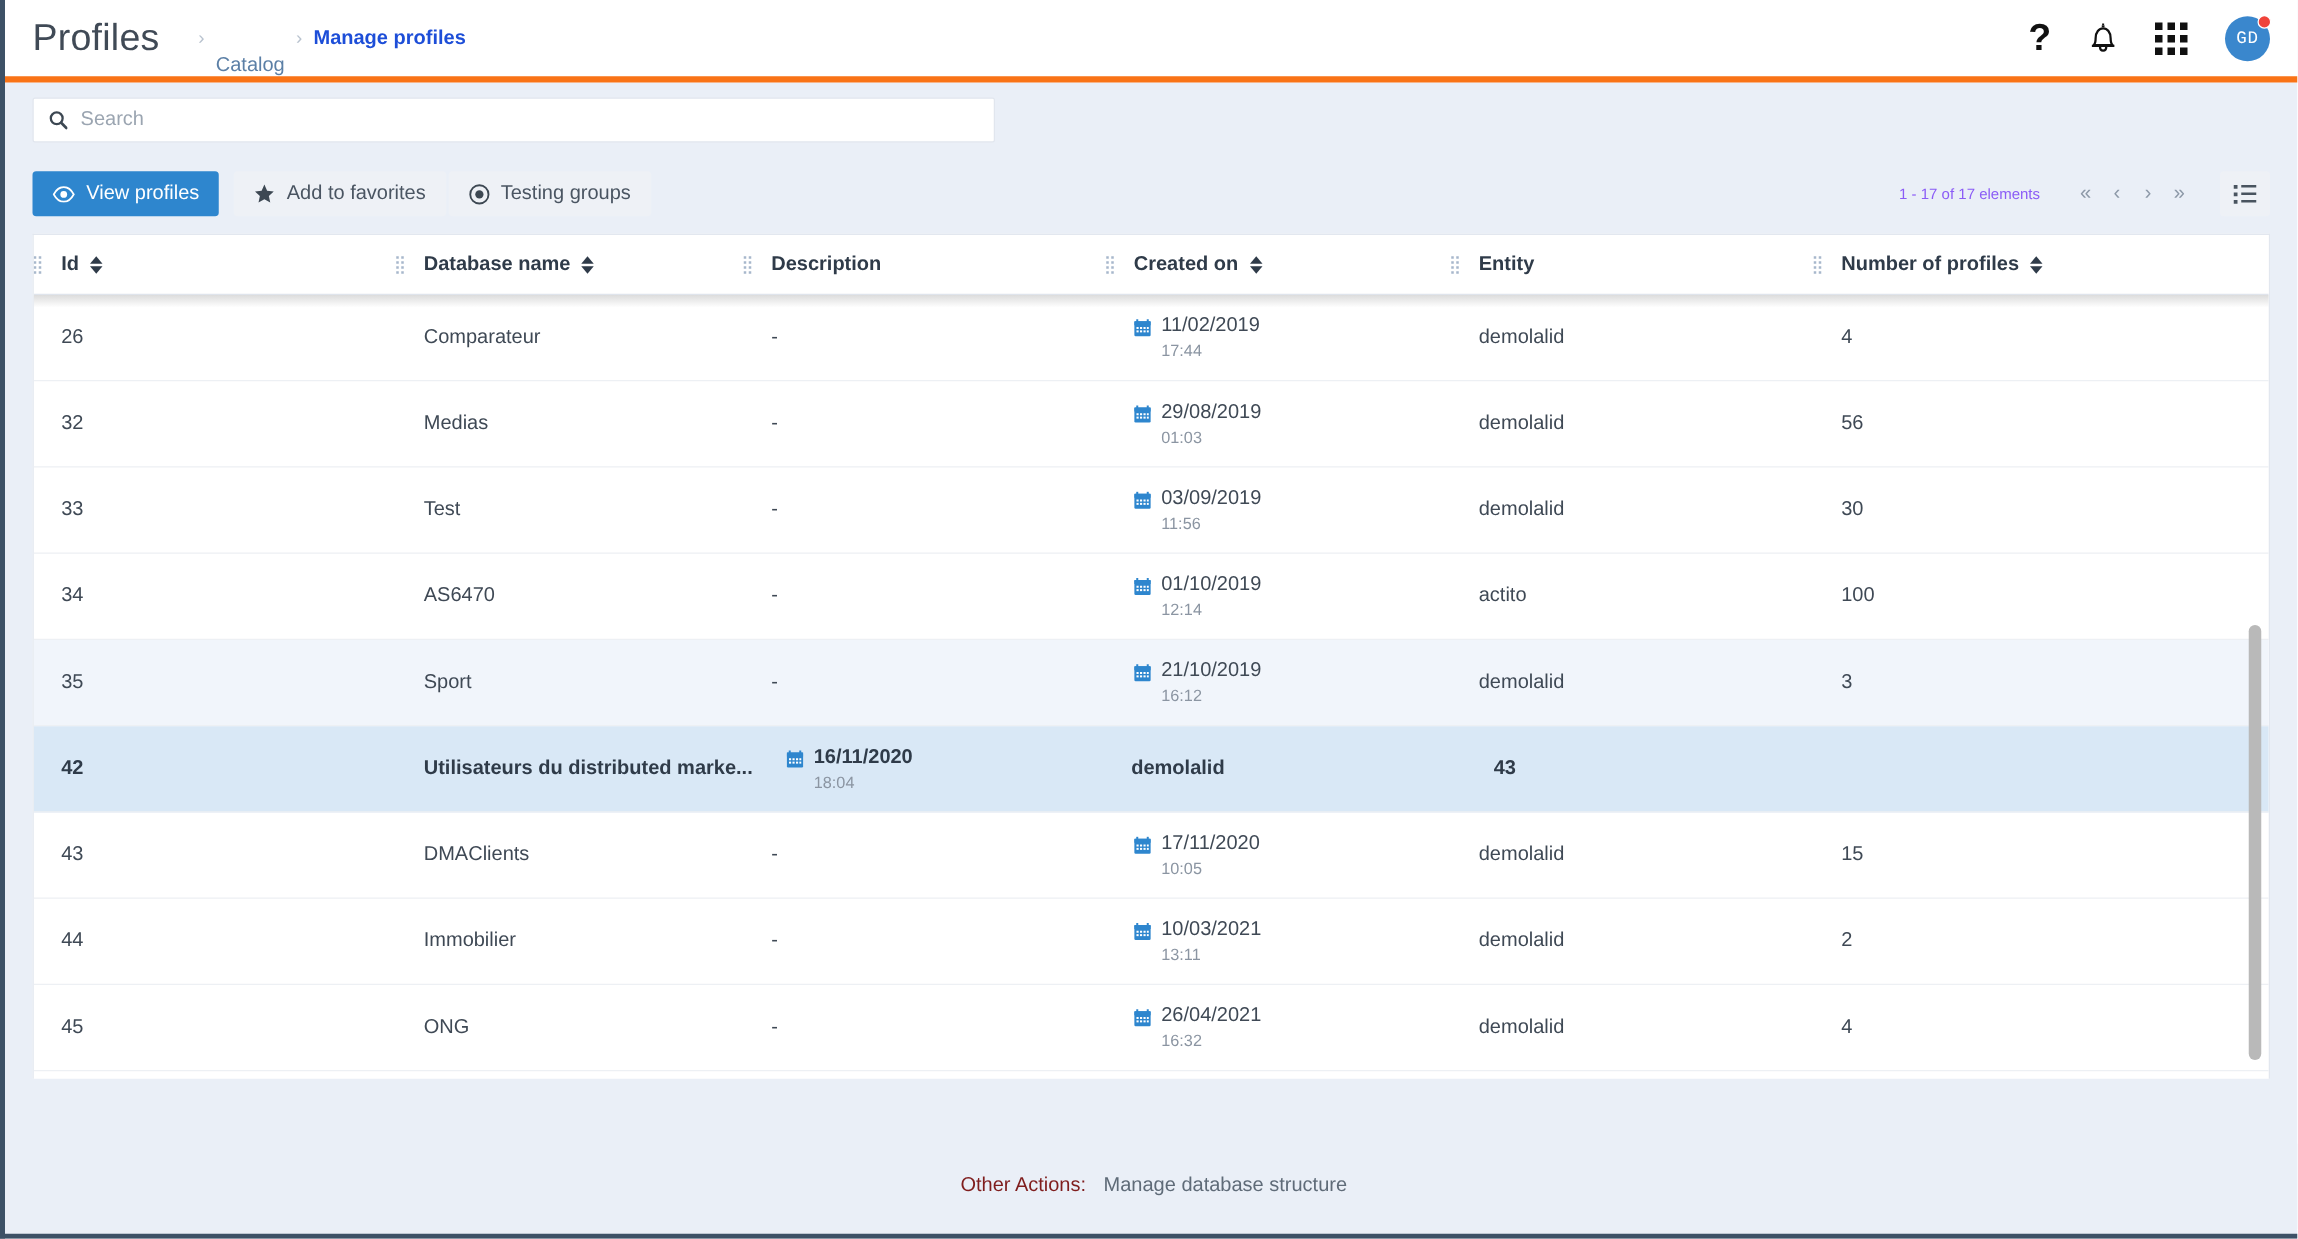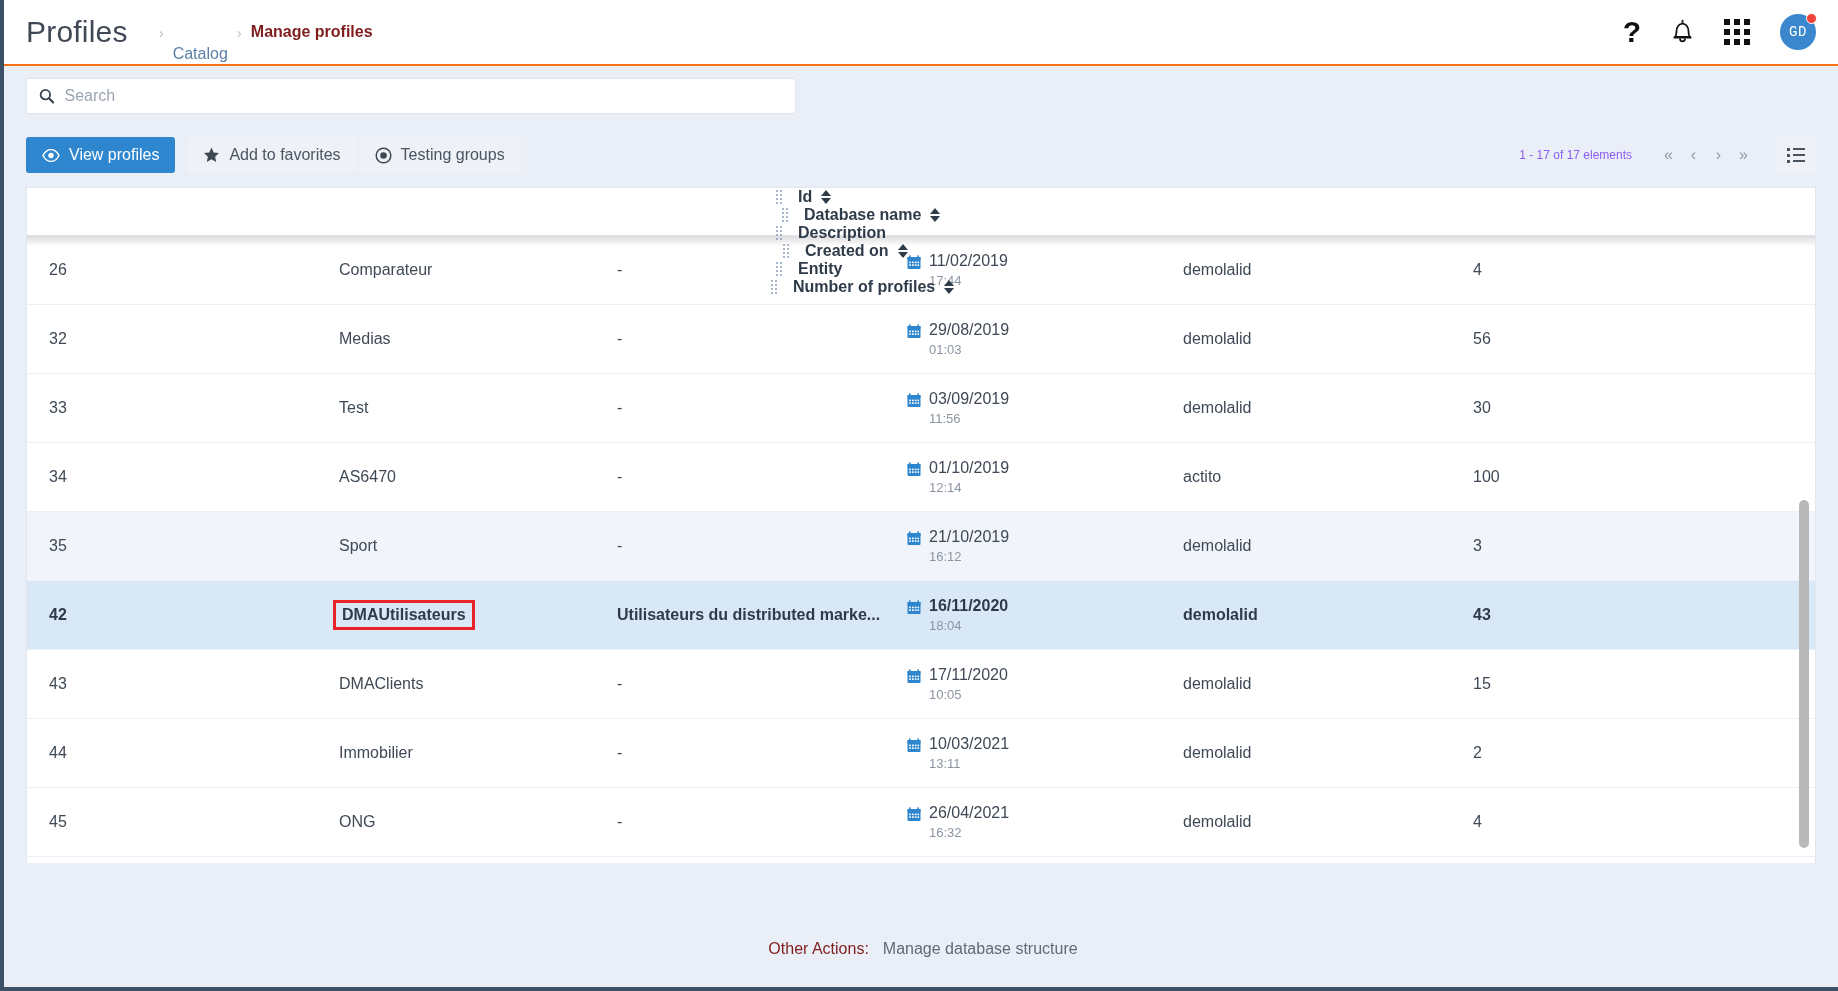--- a/index.html
+++ b/index.html
@@ -18,37 +18,37 @@
   }
 
   
   .topbar {
     position: relative;
     height: 66px;
     background: #ffffff;
     display: flex;
     align-items: center;
     padding: 0 22px 0 22px;
-    border-bottom: 2px solid #f97316;
+    border-bottom: 5px solid #f97316;
   }
   .page-title {
     font-size: 30px;
     color: #404a56;
     font-weight: 400;
     letter-spacing: .2px;
   }
   .breadcrumb {
     display: flex;
     align-items: center;
     margin-left: 22px;
     font-size: 16px;
   }
   .bc-sep { color: #b9c3cf; margin: 0 9px; font-size: 15px; }
   .bc-link { color: #5b7fa6; margin-top: 44px; }
-  .bc-current { color: #7f1d1d; font-weight: bold; }
+  .bc-current { color: #1d4ed8; font-weight: bold; }
   .topbar-right {
     margin-left: auto;
     display: flex;
     align-items: center;
     gap: 30px;
   }
   .ticon { color: #111; display: flex; align-items: center; justify-content: center; }
   .help-icon { font-size: 30px; font-weight: bold; line-height: 1; }
   .grid-icon { display: grid; grid-template-columns: repeat(3, 6px); grid-gap: 4px; }
   .grid-icon i { width: 6px; height: 6px; background: #111; display: block; }
@@ -153,21 +153,20 @@
     overflow: hidden;
   }
   .thead {
     display: flex;
     align-items: center;
     height: 48px;
     border-bottom: 1px solid #dfe4ec;
     background: #fff;
     position: relative;
     z-index: 3;
-    flex-direction: column;
   }
   .th {
     display: flex;
     align-items: center;
     font-size: 16px;
     font-weight: bold;
     color: #2f3b49;
     position: relative;
     padding-left: 22px;
   }
@@ -659,23 +658,20 @@
               <span>demolalid</span>
             </div>
             <div class="td col-num">
               <span>3</span>
             </div>
           </div>
           <div class="tr sel">
             <div class="td col-id">
               <span>42</span>
             </div>
-            <div class="td col-name">
-              <span class="name-box">DMAUtilisateurs</span>
-            </div>
             <div class="td col-desc">
               <span>Utilisateurs du distributed marke...</span>
             </div>
             <div class="td col-date">
               <div class="date-cell">
                 <svg class="cal" width="14" height="15" viewBox="0 0 14 15">
                   <rect x="0.5" y="2" width="13" height="12" rx="1" fill="#2e86ce"></rect>
                   <rect x="0.5" y="2" width="13" height="3.2" fill="#2e86ce"></rect>
                   <rect x="2" y="0.4" width="1.6" height="3" fill="#2e86ce"></rect>
                   <rect x="10.4" y="0.4" width="1.6" height="3" fill="#2e86ce"></rect>

